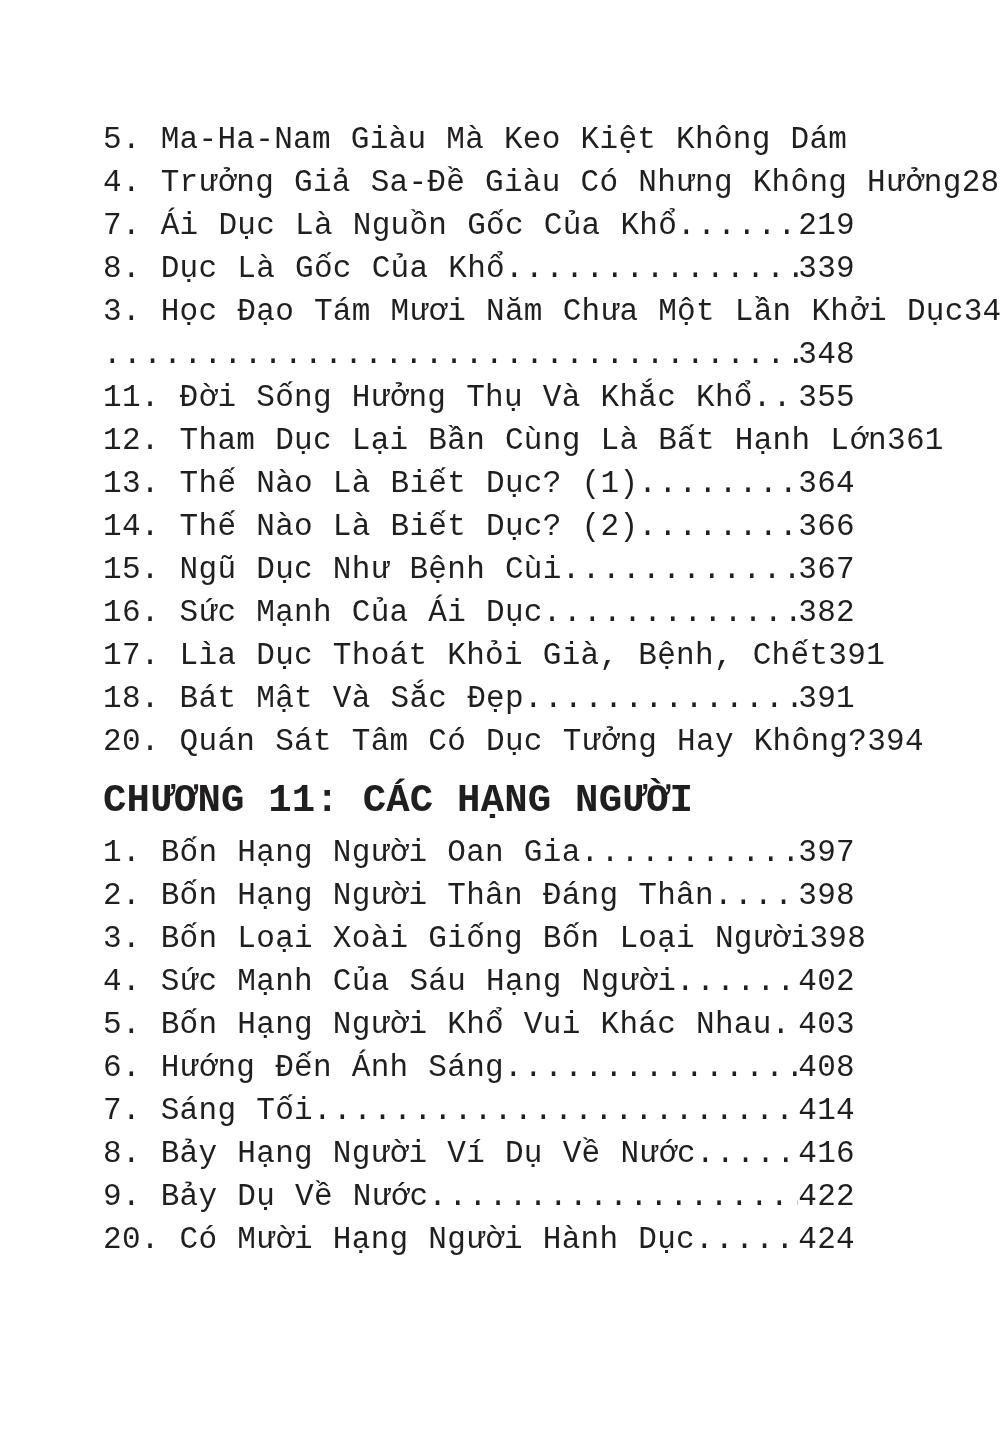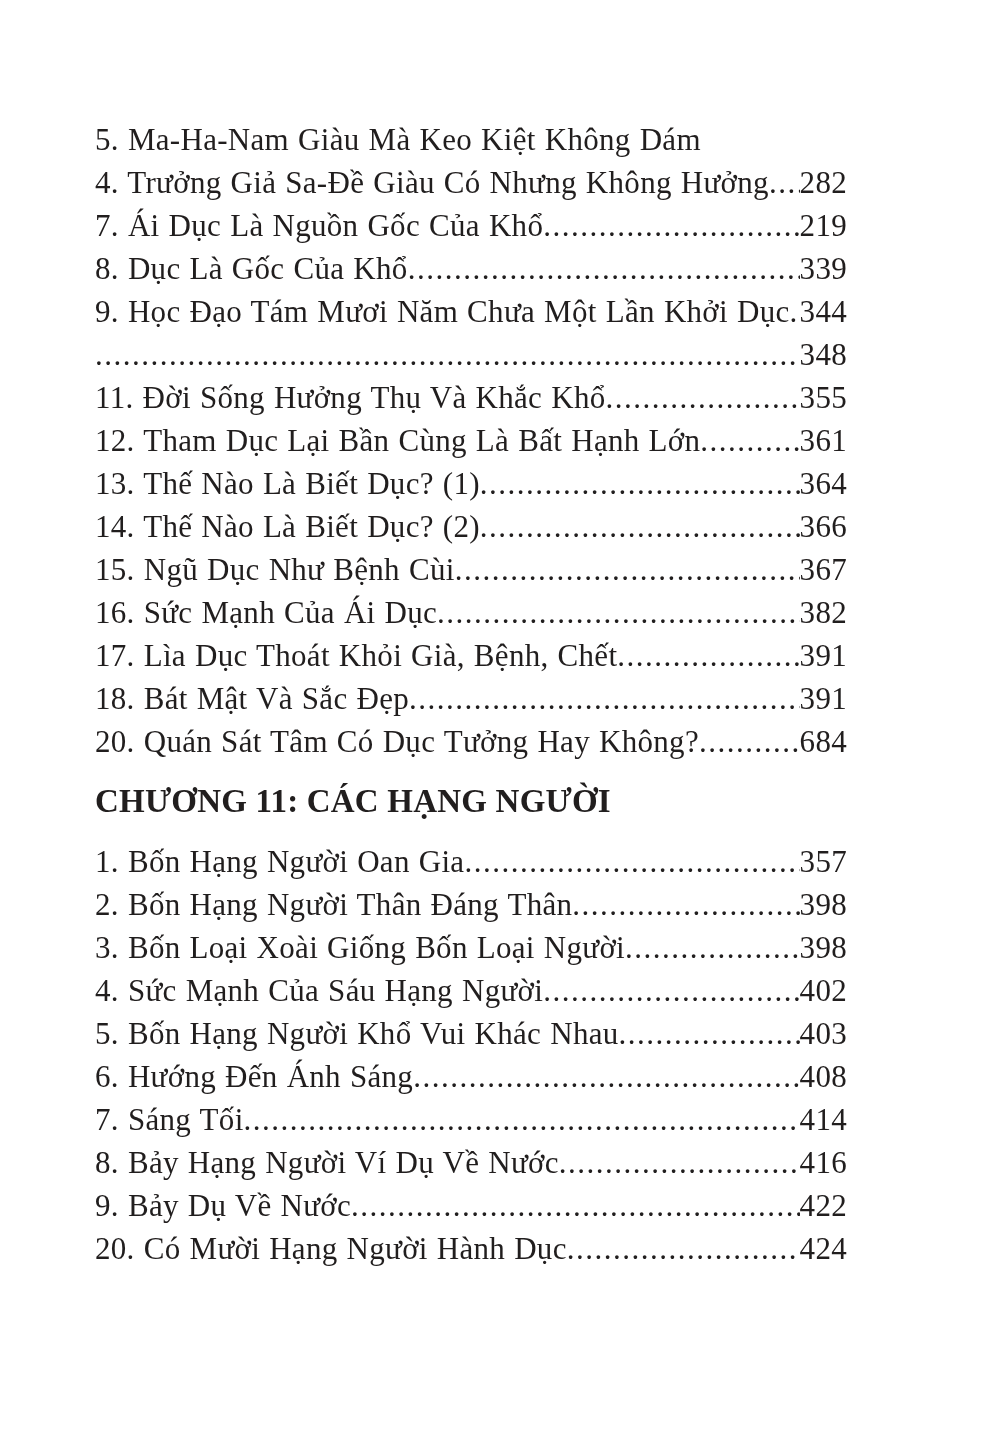--- a/index.html
+++ b/index.html
@@ -16,22 +16,23 @@
     color: #211e1e;
   }
   .page {
     position: absolute;
     inset: 0;
     background: #ffffff;
   }
   .toc {
     position: absolute;
     top: 118px;
-    left: 95px;
+    left: 103px;
     width: 752px;
+    font-family: Liberation Mono, monospace;
   }
   .toc-row {
     display: flex;
     align-items: baseline;
     height: 43px;
     line-height: 43px;
     font-size: 31px;
     letter-spacing: 0.3px;
     word-spacing: 1px;
     white-space: nowrap;
@@ -46,25 +47,25 @@
     height: 43px;
   }
   .leader::after {
     content: "..................................................................................................................................................................................";
     letter-spacing: 1.5px;
   }
   .page-num {
     flex: 0 0 auto;
   }
   .chapter-heading {
-    font-size: 33px;
+    font-size: 39px;
     font-weight: bold;
     line-height: 50px;
     margin-top: 13px;
-    margin-bottom: 14px;
+    margin-bottom: 5px;
     letter-spacing: 0.2px;
     white-space: nowrap;
   }
 </style>
 </head>
 <body>
 
 <div class="page">
   <div class="toc" id="toc-root">
       <div class="toc-row">
@@ -79,21 +80,21 @@
         <span class="entry-text">7. Ái Dục Là Nguồn Gốc Của Khổ </span>
         <span class="leader"></span>
         <span class="page-num">219</span>
       </div>
       <div class="toc-row">
         <span class="entry-text">8. Dục Là Gốc Của Khổ</span>
         <span class="leader"></span>
         <span class="page-num">339</span>
       </div>
       <div class="toc-row">
-        <span class="entry-text">9. Học Đạo Tám Mươi Năm Chưa Một Lần Khởi Dục</span>
+        <span class="entry-text">3. Học Đạo Tám Mươi Năm Chưa Một Lần Khởi Dục</span>
         <span class="leader"></span>
         <span class="page-num">344</span>
       </div>
       <div class="toc-row">
         <span class="leader"></span>
         <span class="page-num">348</span>
       </div>
       <div class="toc-row">
         <span class="entry-text">11. Đời Sống Hưởng Thụ Và Khắc Khổ</span>
         <span class="leader"></span>
@@ -130,27 +131,27 @@
         <span class="page-num">391</span>
       </div>
       <div class="toc-row">
         <span class="entry-text">18. Bát Mật Và Sắc Đẹp</span>
         <span class="leader"></span>
         <span class="page-num">391</span>
       </div>
       <div class="toc-row">
         <span class="entry-text">20. Quán Sát Tâm Có Dục Tưởng Hay Không? </span>
         <span class="leader"></span>
-        <span class="page-num">684</span>
+        <span class="page-num">394</span>
       </div>
       <div class="chapter-heading">CHƯƠNG 11: CÁC HẠNG NGƯỜI</div>
       <div class="toc-row">
         <span class="entry-text">1. Bốn Hạng Người Oan Gia</span>
         <span class="leader"></span>
-        <span class="page-num">357</span>
+        <span class="page-num">397</span>
       </div>
       <div class="toc-row">
         <span class="entry-text">2. Bốn Hạng Người Thân Đáng Thân </span>
         <span class="leader"></span>
         <span class="page-num">398</span>
       </div>
       <div class="toc-row">
         <span class="entry-text">3. Bốn Loại Xoài Giống Bốn Loại Người </span>
         <span class="leader"></span>
         <span class="page-num">398</span>

